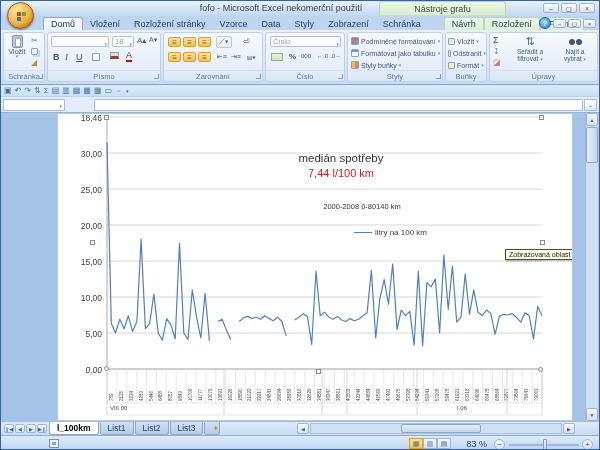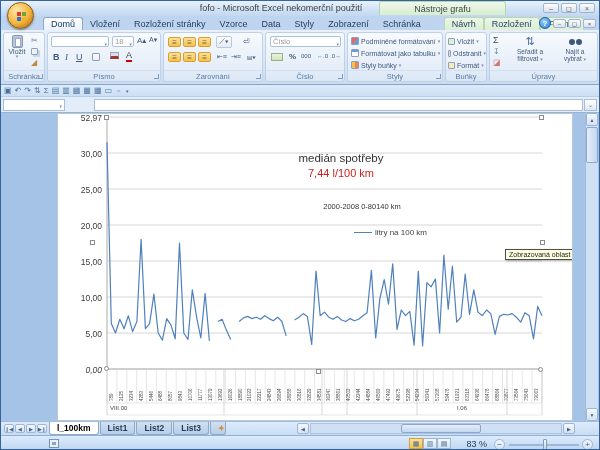--- a/index.html
+++ b/index.html
@@ -82,21 +82,21 @@
      border:1px solid #9db6d4;border-radius:2px;font-size:5px;color:#41608a;text-align:center;line-height:12px;}
   .vthumb{position:absolute;left:0;top:14px;width:12px;height:36px;background:linear-gradient(90deg,#e6eefa,#c3d7ef);
      border:1px solid #8aa8cc;border-radius:2px;}
   
   .tabsrow{position:absolute;left:0;top:420px;width:100%;height:14px;
      background:linear-gradient(#dcebfd,#c9dcf2);border-top:1px solid #a5bcd8;display:flex;align-items:flex-start;}
   .navbtns{display:flex;gap:1px;padding:2px 2px 0 3px;}
   .navb{width:10px;height:9px;font-size:5px;color:#41608a;text-align:center;line-height:9px;
      background:linear-gradient(#f4f8fd,#d4e2f3);border:1px solid #9db6d4;border-radius:2px;}
   .stab{font-size:8.5px;color:#1f3b57;padding:1px 7px;border:1px solid #8fa9c7;border-top:none;
-     background:linear-gradient(#cfe0f2,#b7cde8);border-radius:0 0 3px 3px;margin-right:1px;white-space:nowrap;font-weight:bold;}
+     background:linear-gradient(#cfe0f2,#b7cde8);border-radius:0 0 3px 3px;margin-right:1px;white-space:nowrap;}
   .stab.active{background:#fff;font-weight:bold;color:#000;}
   .instab{width:16px;text-align:center;}
   .hscroll{position:absolute;left:296px;top:1px;height:11px;width:280px;}
   .harrow{position:absolute;top:0;width:12px;height:11px;background:linear-gradient(#f4f8fd,#d4e2f3);
      border:1px solid #9db6d4;border-radius:2px;font-size:5px;color:#41608a;text-align:center;line-height:10px;}
   .htrack{position:absolute;left:13px;top:0;width:252px;height:11px;background:#cfe0f4;border:1px solid #aec4de;}
   .hthumb{position:absolute;left:90px;top:0;width:80px;height:9px;background:linear-gradient(#e6eefa,#c3d7ef);
      border:1px solid #8aa8cc;border-radius:2px;}
   .status{position:absolute;left:0;top:434px;width:100%;height:16px;
      background:linear-gradient(#dcebfd,#bcd4ee);border-top:1px solid #8fb0d4;font-size:9px;color:#1f3b57;}
@@ -376,21 +376,21 @@
           <path d="M49.0 28.2L53.3 209.6L57.5 219.0L61.8 205.3L66.1 214.7L70.3 201.7L74.6 217.6L78.9 207.5L83.1 125.4L87.4 214.7L91.6 209.6L95.9 180.1L100.2 219.0L104.4 226.2L108.7 204.6L113.0 211.1L117.2 224.8L121.5 129.0L125.8 219.0L130.0 225.5L134.3 175.8L138.6 203.2L142.8 224.0L147.1 179.4L151.4 226.9M159.9 207.5L164.1 205.3L168.4 216.1L172.7 225.5M181.2 207.5L185.5 203.9L189.7 202.4L194.0 204.6L198.3 203.2L202.5 205.3L206.8 201.7L211.1 204.6L215.3 206.8L219.6 203.2L223.9 207.5L228.1 221.9M236.6 206.0L240.9 203.2L245.2 199.6L249.4 202.4L253.7 230.5L258.0 157.1L262.2 201.7L266.5 198.1L270.8 203.2L275.0 205.3L279.3 202.4L283.6 206.0L287.8 207.5L292.1 204.6L296.4 206.8L300.6 205.3L304.9 201.7L309.1 198.8L313.4 156.4L317.7 224.0L321.9 184.4L326.2 165.7L330.5 190.2L334.7 149.9L339.0 215.4L343.3 196.0L347.5 201.7L351.8 197.4L356.1 231.2L360.3 157.1L364.6 232.0L368.9 168.6L373.1 172.9L377.4 165.0L381.6 219.0L385.9 141.2L390.2 195.2L394.4 152.0L398.7 208.2L403.0 203.2L407.2 160.0L411.5 200.3L415.8 175.8L420.0 198.1L424.3 201.7L428.6 196.0L432.8 199.6L437.1 220.4L441.4 202.4L445.6 200.3L449.9 201.0L454.1 199.6L458.4 203.2L462.7 208.2L466.9 198.8L471.2 201.7L475.5 224.8L479.7 192.4L484.0 201.7" fill="none" stroke="#4f81bd" stroke-width="1.2" stroke-linejoin="round"></path>
         </svg>
       <div id="ylabels">
           <span class="ylab" style="left: 12px; top: 251px; font-style: italic;">0,00</span>
           <span class="ylab" style="left: 12px; top: 215px;">5,00</span>
           <span class="ylab" style="left: 12px; top: 179px;">10,00</span>
           <span class="ylab" style="left: 12px; top: 143px;">15,00</span>
           <span class="ylab" style="left: 12px; top: 107px;">20,00</span>
           <span class="ylab" style="left: 12px; top: 71px;">25,00</span>
           <span class="ylab" style="left: 12px; top: 35px;">30,00</span>
-          <span class="ylab" style="left: 12px; top: -1px;">52,97</span>
+          <span class="ylab" style="left: 12px; top: -1px;">18,46</span>
         </div>
       <div id="xlabels">
           <span class="xl" style="left: 50.9px; top: 257px; height: 30px;">789</span>
           <span class="xl" style="left: 60.8px; top: 257px; height: 30px;">2125</span>
           <span class="xl" style="left: 70.7px; top: 257px; height: 30px;">3234</span>
           <span class="xl" style="left: 80.6px; top: 257px; height: 30px;">4283</span>
           <span class="xl" style="left: 90.5px; top: 257px; height: 30px;">5446</span>
           <span class="xl" style="left: 100.4px; top: 257px; height: 30px;">6488</span>
           <span class="xl" style="left: 110.3px; top: 257px; height: 30px;">8057</span>
           <span class="xl" style="left: 120.1px; top: 257px; height: 30px;">9843</span>

